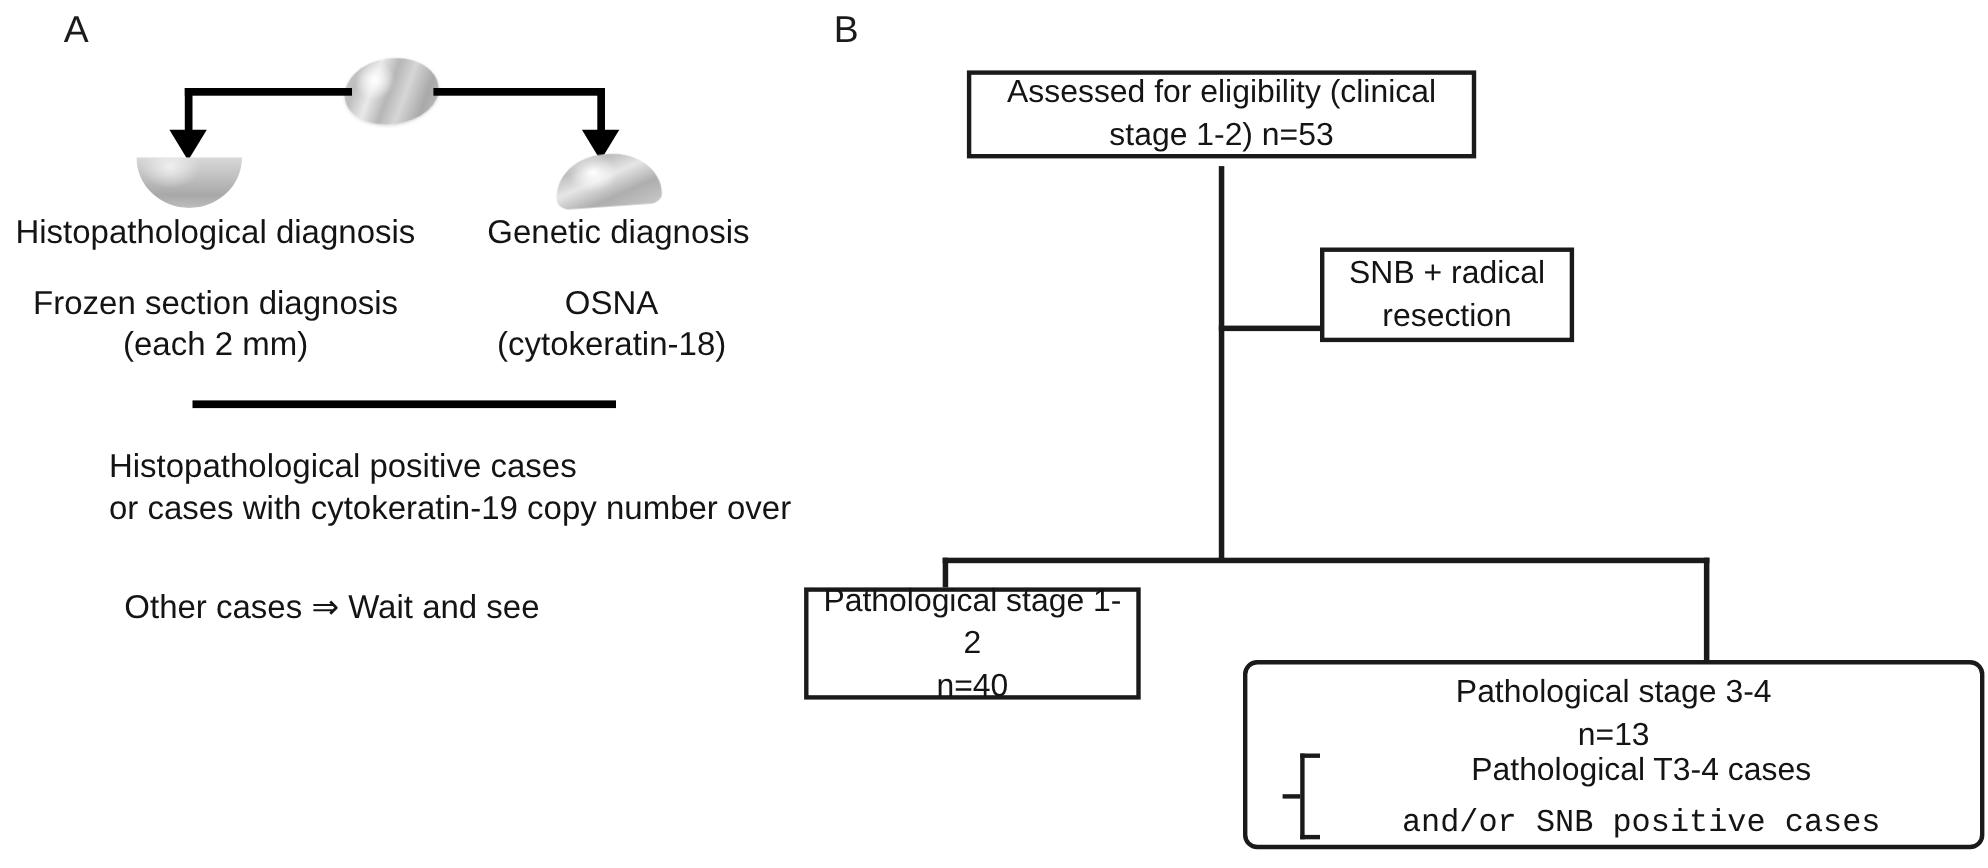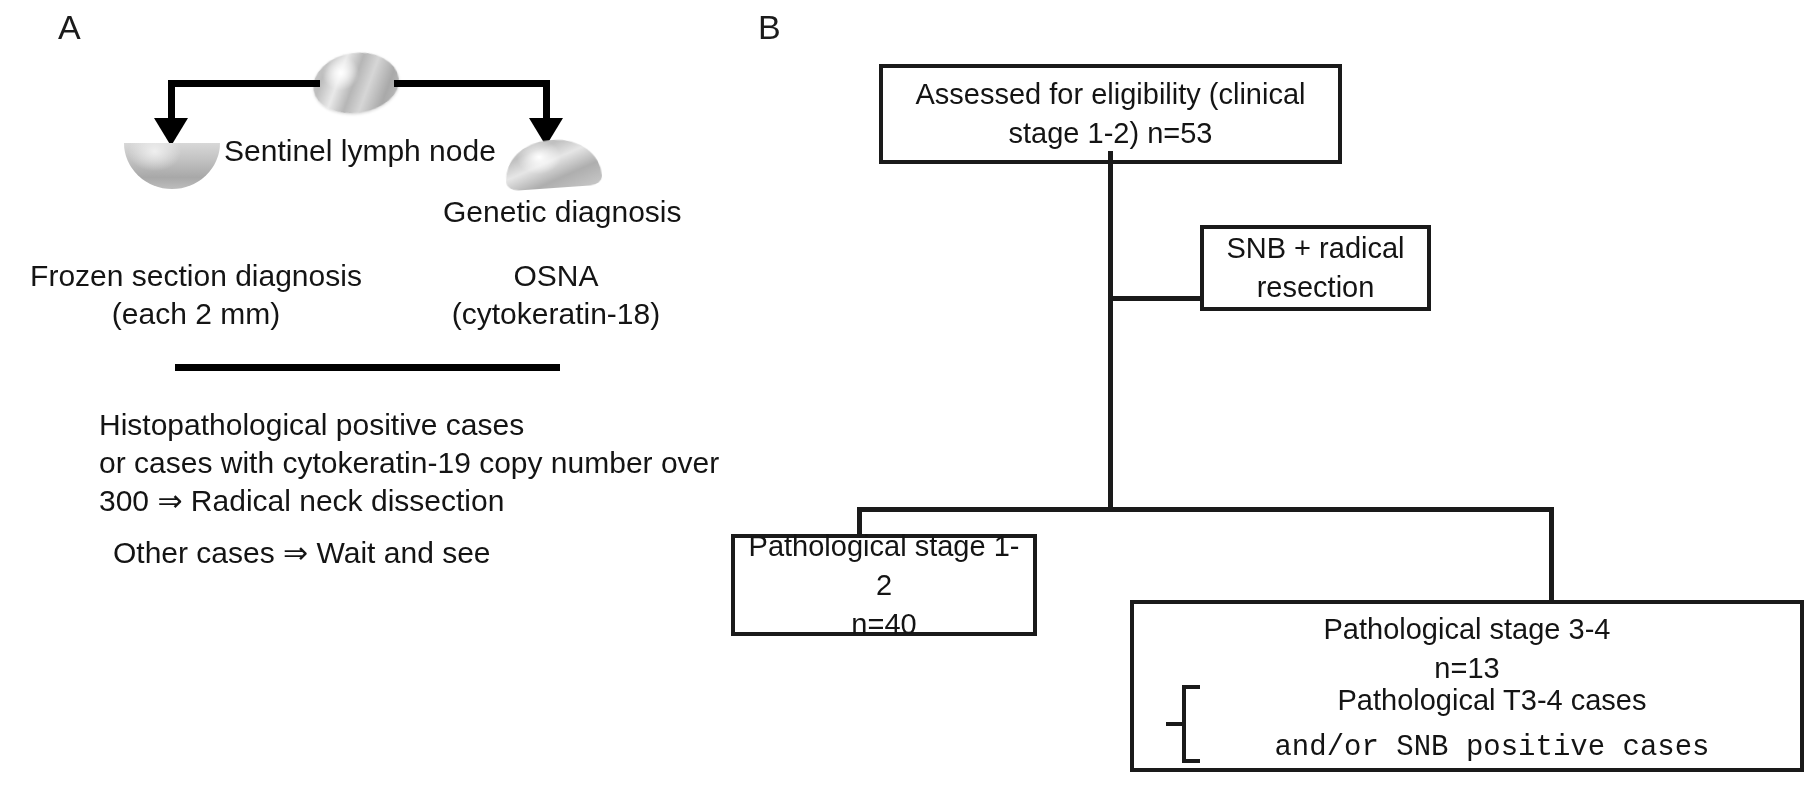--- a/index.html
+++ b/index.html
@@ -139,48 +139,47 @@
   </div>
 
   <div class="abs lineH" style="left:168px; top:80px; width:152px;"></div>
   <div class="abs lineV" style="left:168px; top:80px; height:42px;"></div>
   <div class="abs arrowhead" style="left:154px; top:118px;"></div>
 
   <div class="abs lineH" style="left:394px; top:80px; width:156px;"></div>
   <div class="abs lineV" style="left:543px; top:80px; height:42px;"></div>
   <div class="abs arrowhead" style="left:529px; top:118px;"></div>
 
-  <div class="abs a-text" style="left:224px; top:131px;">Sentinel lymph node</div>
 
   <div class="abs" style="left:124px; top:143px;">
     <div class="node-half-bowl"></div>
   </div>
 
   <div class="abs" style="left:505px; top:140px;">
     <div class="node-half-dome"></div>
   </div>
 
+  <div class="abs a-text" style="left:14px; top:192px;">Histopathological diagnosis</div>
   <div class="abs a-text" style="left:443px; top:192px;">Genetic diagnosis</div>
 
   <div class="abs a-text ctr" style="left:22px; top:256px; width:348px;">Frozen section diagnosis</div>
   <div class="abs a-text ctr" style="left:22px; top:294px; width:348px;">(each 2 mm)</div>
 
   <div class="abs a-text ctr" style="left:408px; top:256px; width:296px;">OSNA</div>
   <div class="abs a-text ctr" style="left:408px; top:294px; width:296px;">(cytokeratin-18)</div>
 
   <div class="abs rule" style="left:175px; top:364px; width:385px;"></div>
 
   <div class="abs a-text" style="left:99px; top:405px;">Histopathological positive cases</div>
   <div class="abs a-text" style="left:99px; top:443px;">or cases with cytokeratin-19 copy number over</div>
-  <div class="abs a-text" style="left:99px; top:481px;">300 ⇒ Radical neck dissection</div>
   <div class="abs a-text" style="left:113px; top:533px;">Other cases   ⇒ Wait and see</div>
 
   <div class="abs panel-letter" style="left:758px; top:8px;">B</div>
 
-  <div class="flow-box" style="left:879px; top:64px; width:463px; height:100px;">
+  <div class="flow-box" style="left:879px; top:64px; width:463px; height:80px;">
     <div class="bx">
       <span>Assessed for eligibility (clinical</span><br>
       <span>stage 1-2) n=53</span>
     </div>
   </div>
 
   <div class="b-line b-lineV" style="left:1108px; top:151px; height:360px;"></div>
 
   <div class="b-line b-lineH" style="left:1108px; top:296px; width:95px;"></div>
 
@@ -195,21 +194,21 @@
   <div class="b-line b-lineV" style="left:857px; top:507px; height:30px;"></div>
   <div class="b-line b-lineV" style="left:1549px; top:507px; height:95px;"></div>
 
   <div class="flow-box" style="left:731px; top:534px; width:306px; height:102px;">
     <div class="bx">
       <span>Pathological stage 1-2</span><br>
       <span>n=40</span>
     </div>
   </div>
 
-  <div class="flow-box" style="left:1130px; top:600px; width:674px; height:172px; align-items:flex-start;">
+  <div class="flow-box" style="left:1130px; top:600px; width:674px; height:172px; align-items:flex-start;border-radius:13px;">
     <div class="bx" style="width:100%; padding-top:6px;">
       <div>Pathological stage 3-4</div>
       <div>n=13</div>
     </div>
   </div>
 
   <div class="brace-wrap" style="left:1160px; top:681px; width:630px; height:86px;">
     <div class="brace" style="left:22px; top:4px; height:78px;"></div>
     <div class="brace-stem" style="left:6px; top:41px;"></div>
     <div style="position:absolute; left:52px; top:0px; width:560px; text-align:center;">Pathological T3-4 cases</div>

